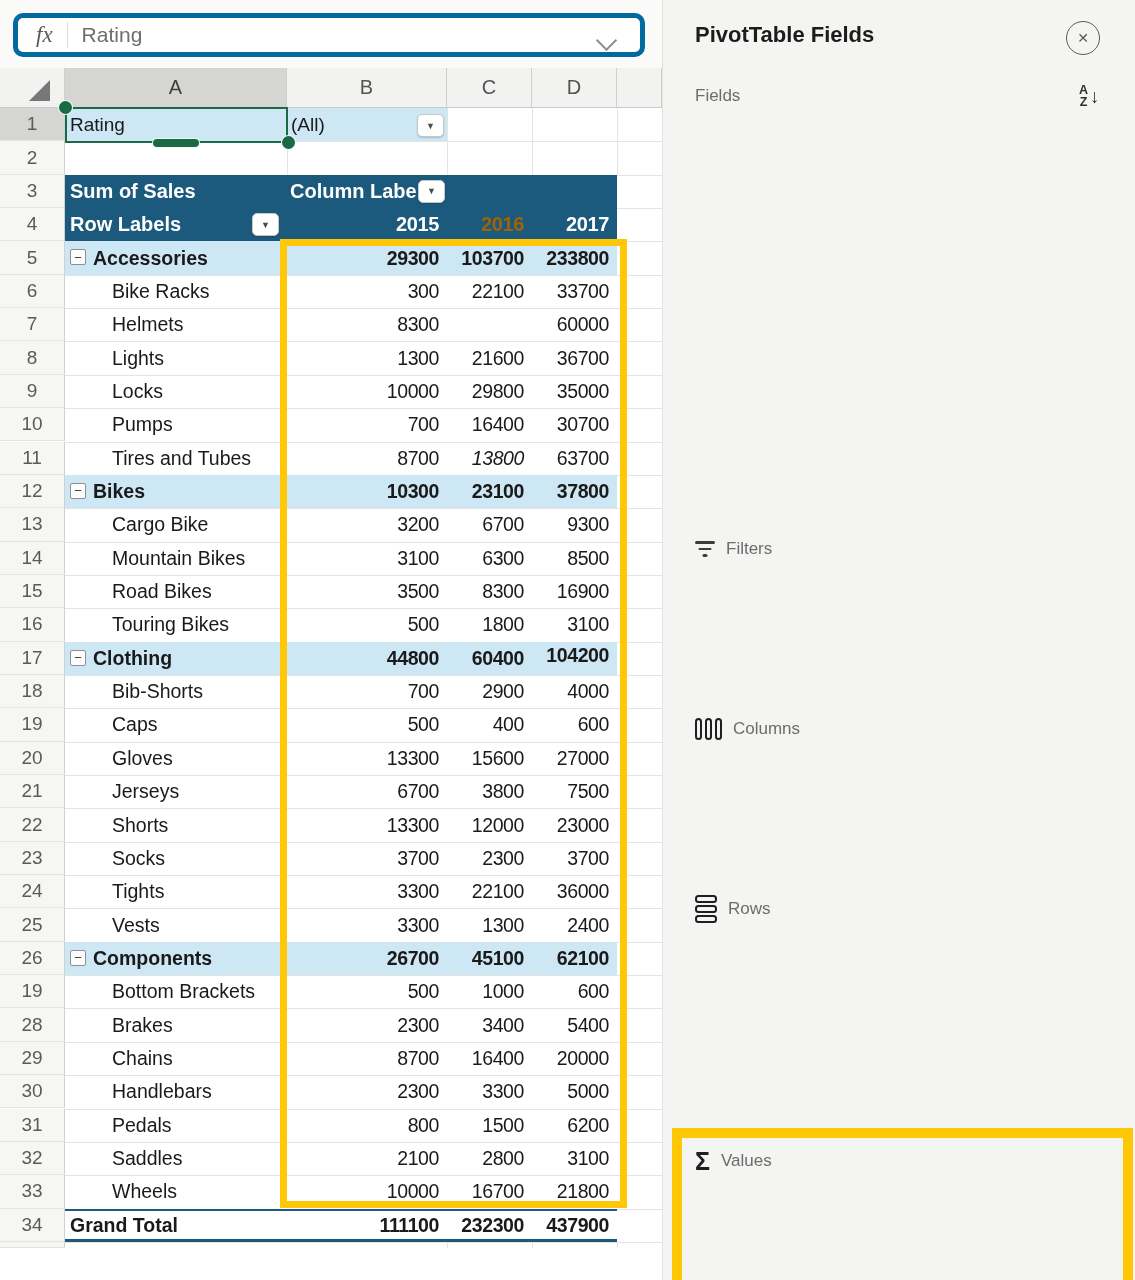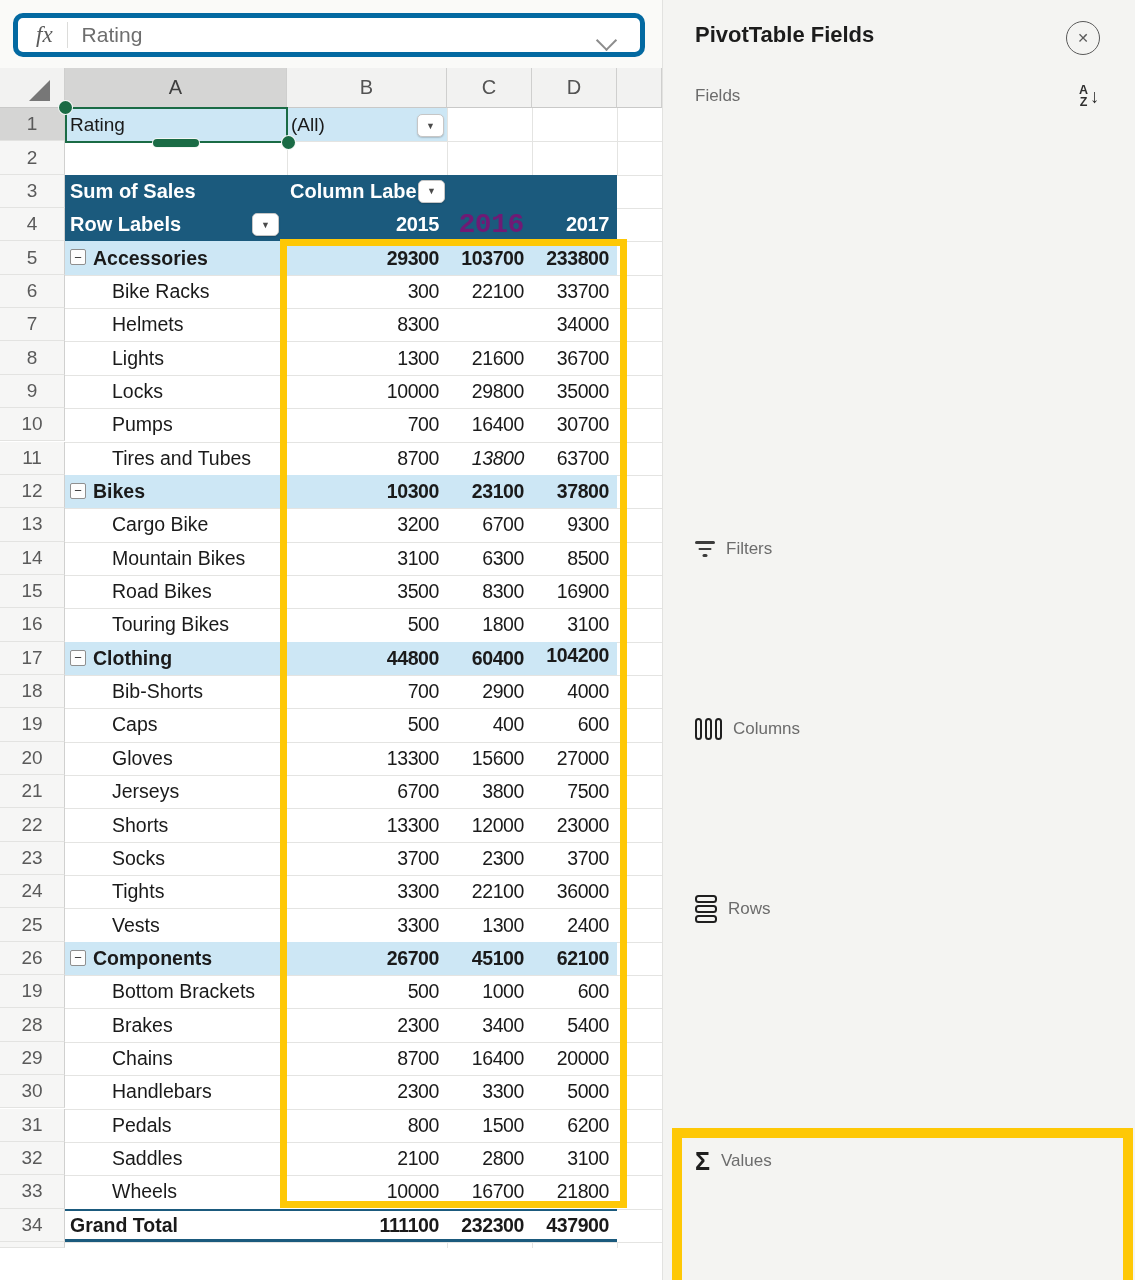--- a/index.html
+++ b/index.html
@@ -181,36 +181,36 @@
       <div class="abs bluefill cell-text" style="left: 65px; top: 108px; width: 222px; height: 33.35px; padding-left: 5px;">Rating</div>
       <div class="abs bluefill cell-text" style="left: 287px; top: 108px; width: 160px; height: 33.35px; padding-left: 4px;">(All)</div>
       <div class="abs dd-btn" style="left: 417px; top: 114px;">▼</div>
       <div class="abs teal" style="left: 65px; top: 174.7px; width: 552px; height: 66.7px;"></div>
       <div class="abs cell-text bold" style="left: 70px; top: 174.7px; width: 210px; height: 33.35px; color: rgb(255, 255, 255); font-size: 20px;">Sum of Sales</div>
       <div class="abs cell-text bold" style="left: 290px; top: 174.7px; width: 128px; height: 33.35px; color: rgb(255, 255, 255); font-size: 20px;">Column Labels</div>
       <div class="abs dd-btn" style="left: 418px; top: 179.7px;">▼</div>
       <div class="abs cell-text bold" style="left: 70px; top: 208.05px; width: 180px; height: 33.35px; color: rgb(255, 255, 255); font-size: 20px;">Row Labels</div>
       <div class="abs dd-btn" style="left: 252px; top: 213.05px;">▼</div>
       <div class="abs cell-text num bold" style="left: 287px; top: 208.05px; width: 156px; height: 33.35px; color: rgb(255, 255, 255); font-size: 20px;">2015</div>
-      <div class="abs cell-text num bold" style="left: 447px; top: 208.05px; width: 81px; height: 33.35px; color: #701a75; font-size: 28px; font-family: Liberation Mono, monospace;">2016</div>
+      <div class="abs cell-text num bold" style="left: 447px; top: 208.05px; width: 81px; height: 33.35px; color: #a16207; font-size: 20px;">2016</div>
       <div class="abs cell-text num bold" style="left: 532px; top: 208.05px; width: 81px; height: 33.35px; color: rgb(255, 255, 255); font-size: 20px;">2017</div>
       <div class="abs bluefill" style="left: 65px; top: 241.4px; width: 552px; height: 33.35px;"></div>
       <div class="abs minus-box" style="left: 70px; top: 249.4px;">−</div>
       <div class="abs cell-text bold" style="left: 93px; top: 241.4px; width: 185px; height: 33.35px; font-size: 19.5px;">Accessories</div>
       <div class="abs cell-text num bold" style="left: 287px; top: 241.4px; width: 156px; height: 33.35px; font-size: 19.5px;">29300</div>
       <div class="abs cell-text num bold" style="left: 447px; top: 241.4px; width: 81px; height: 33.35px; font-size: 19.5px; text-align: right;">103700</div>
       <div class="abs cell-text num bold" style="left: 532px; top: 241.4px; width: 81px; height: 33.35px; font-size: 19.5px;">233800</div>
       <div class="abs cell-text" style="left: 112px; top: 274.75px; width: 168px; height: 33.35px; font-size: 19.5px;">Bike Racks</div>
       <div class="abs cell-text num" style="left: 287px; top: 274.75px; width: 156px; height: 33.35px; font-size: 19.5px;">300</div>
       <div class="abs cell-text num" style="left: 447px; top: 274.75px; width: 81px; height: 33.35px; font-size: 19.5px;">22100</div>
       <div class="abs cell-text num" style="left: 532px; top: 274.75px; width: 81px; height: 33.35px; font-size: 19.5px;">33700</div>
       <div class="abs cell-text" style="left: 112px; top: 308.1px; width: 168px; height: 33.35px; font-size: 19.5px;">Helmets</div>
       <div class="abs cell-text num" style="left: 287px; top: 308.1px; width: 156px; height: 33.35px; font-size: 19.5px;">8300</div>
       <div class="abs cell-text num" style="left: 447px; top: 308.1px; width: 81px; height: 33.35px; font-size: 19.5px;"></div>
-      <div class="abs cell-text num" style="left: 532px; top: 308.1px; width: 81px; height: 33.35px; font-size: 19.5px;">34000</div>
+      <div class="abs cell-text num" style="left: 532px; top: 308.1px; width: 81px; height: 33.35px; font-size: 19.5px;">60000</div>
       <div class="abs cell-text" style="left: 112px; top: 341.45px; width: 168px; height: 33.35px; font-size: 19.5px;">Lights</div>
       <div class="abs cell-text num" style="left: 287px; top: 341.45px; width: 156px; height: 33.35px; font-size: 19.5px;">1300</div>
       <div class="abs cell-text num" style="left: 447px; top: 341.45px; width: 81px; height: 33.35px; font-size: 19.5px;">21600</div>
       <div class="abs cell-text num" style="left: 532px; top: 341.45px; width: 81px; height: 33.35px; font-size: 19.5px;">36700</div>
       <div class="abs cell-text" style="left: 112px; top: 374.8px; width: 168px; height: 33.35px; font-size: 19.5px;">Locks</div>
       <div class="abs cell-text num" style="left: 287px; top: 374.8px; width: 156px; height: 33.35px; font-size: 19.5px;">10000</div>
       <div class="abs cell-text num" style="left: 447px; top: 374.8px; width: 81px; height: 33.35px; font-size: 19.5px;">29800</div>
       <div class="abs cell-text num" style="left: 532px; top: 374.8px; width: 81px; height: 33.35px; font-size: 19.5px;">35000</div>
       <div class="abs cell-text" style="left: 112px; top: 408.15px; width: 168px; height: 33.35px; font-size: 19.5px;">Pumps</div>
       <div class="abs cell-text num" style="left: 287px; top: 408.15px; width: 156px; height: 33.35px; font-size: 19.5px;">700</div>

